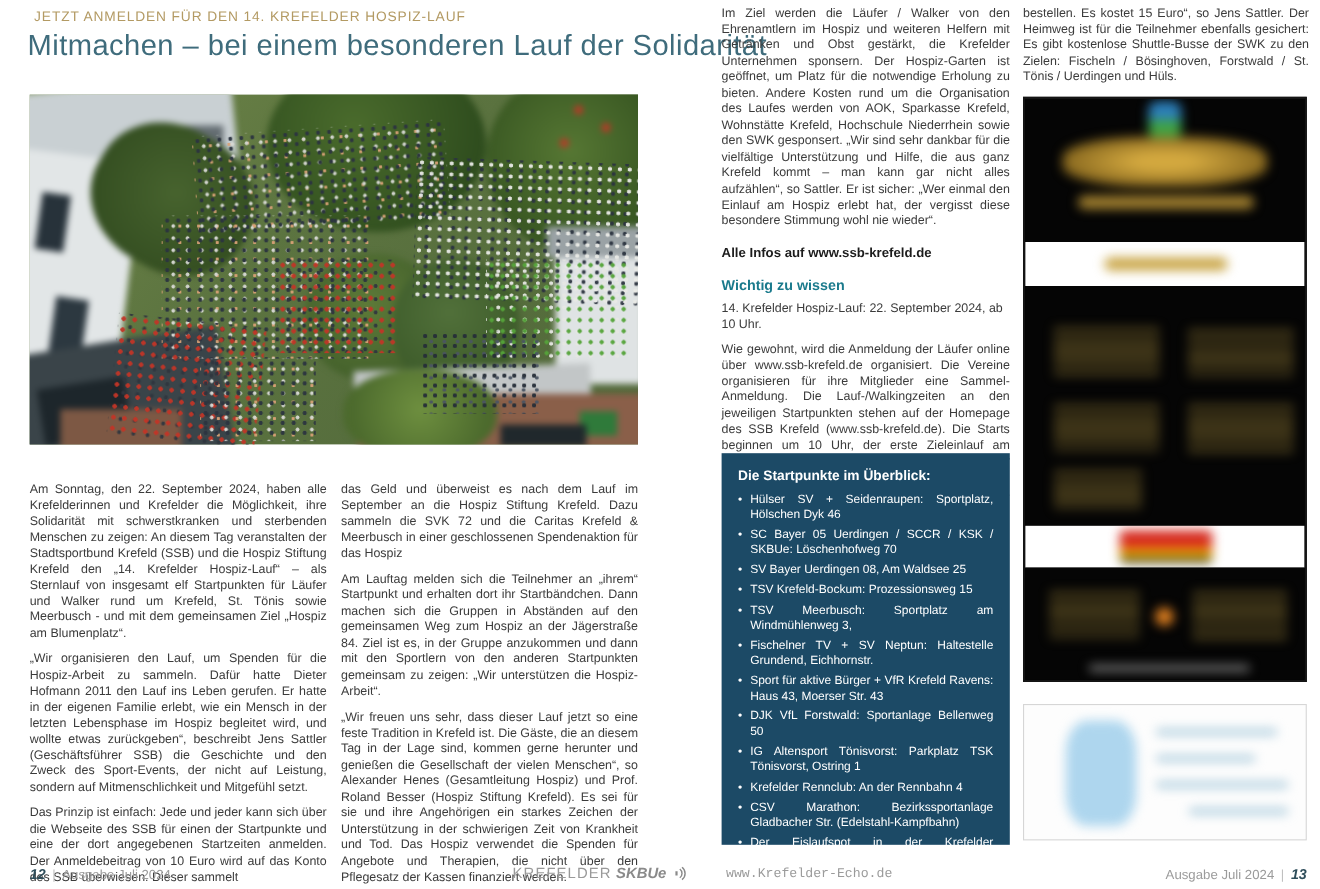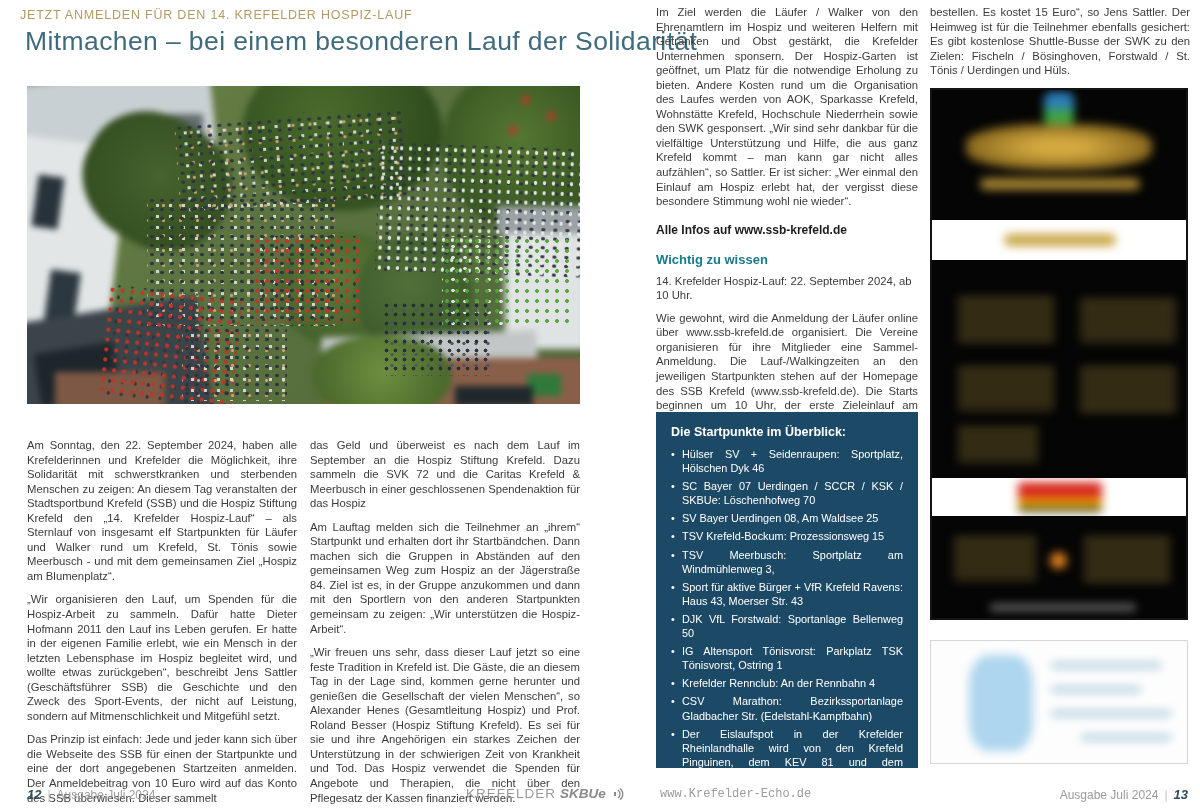--- a/index.html
+++ b/index.html
@@ -1,19 +1,19 @@
 <!DOCTYPE html>
 <html lang="de"><head>
 <meta charset="utf-8">
 <style>
   html,body{margin:0;padding:0;background:#ffffff;}
   .spread{position:relative;width:1200px;height:808px;background:#ffffff;overflow:hidden;
           font-family:"Liberation Sans",sans-serif;color:#3b3b3b;}
   
-  .kicker{position:absolute;left:20px;top:8px;font-size:12.5px;letter-spacing:.8px;
+  .kicker{position:absolute;left:31px;top:8px;font-size:12.5px;letter-spacing:.8px;
           color:#b39a63;font-weight:400;}
   .headline{position:absolute;left:25px;top:26px;font-size:26.5px;font-weight:300;
             letter-spacing:.4px;color:#3f6c7c;font-family:"Liberation Sans",sans-serif;}
   .photo{position:absolute;left:27px;top:86px;width:553px;height:318px;overflow:hidden;
          background:linear-gradient(135deg,#6f8648 0%,#5c7440 40%,#51683a 100%);}
   .photo *{position:absolute;}
   .ph-blur{filter:blur(3px);}
   
   .b-topleft{left:-10px;top:-10px;width:200px;height:150px;background:#c9d0d3;transform:rotate(-6deg);}
   .b-shed{left:118px;top:28px;width:58px;height:100px;background:#646d72;}
@@ -201,24 +201,25 @@
   </div>
 
   <div class="rcol2">
     <p>bestellen. Es kostet 15 Euro“, so Jens Sattler. Der Heimweg ist für die Teilnehmer ebenfalls gesichert: Es gibt kostenlose Shuttle-Busse der SWK zu den Zielen: Fischeln / Bösinghoven, Forstwald / St. Tönis / Uerdingen und Hüls.</p>
   </div>
 
   <div class="bluebox">
     <h4>Die Startpunkte im Überblick:</h4>
     <ul>
       <li>Hülser SV + Seidenraupen: Sportplatz, Hölschen Dyk 46</li>
-      <li>SC Bayer 07 Uerdingen / SCCR / KSK / SKBUe: Löschenhofweg 70</li>
+      <li>SC Bayer 05 Uerdingen / SCCR / KSK / SKBUe: Löschenhofweg 70</li>
       <li>SV Bayer Uerdingen 08, Am Waldsee 25</li>
       <li>TSV Krefeld-Bockum: Prozessionsweg 15</li>
       <li>TSV Meerbusch: Sportplatz am Windmühlenweg 3,</li>
+      <li>Fischelner TV + SV Neptun: Haltestelle Grundend, Eichhornstr.</li>
       <li>Sport für aktive Bürger + VfR Krefeld Ravens: Haus 43, Moerser Str. 43</li>
       <li>DJK VfL Forstwald: Sportanlage Bellenweg 50</li>
       <li>IG Altensport Tönisvorst: Parkplatz TSK Tönisvorst, Ostring 1</li>
       <li>Krefelder Rennclub: An der Rennbahn 4</li>
       <li>CSV Marathon: Bezirkssportanlage Gladbacher Str. (Edelstahl-Kampfbahn)</li>
       <li>Der Eislaufspot in der Krefelder Rheinlandhalle wird von den Krefeld Pinguinen, dem KEV 81 und dem Eissportverein Krefeld organisiert – die Laufzeit beginnt um 14 Uhr.</li>
     </ul>
   </div>
 
   <div class="ad-dark">

